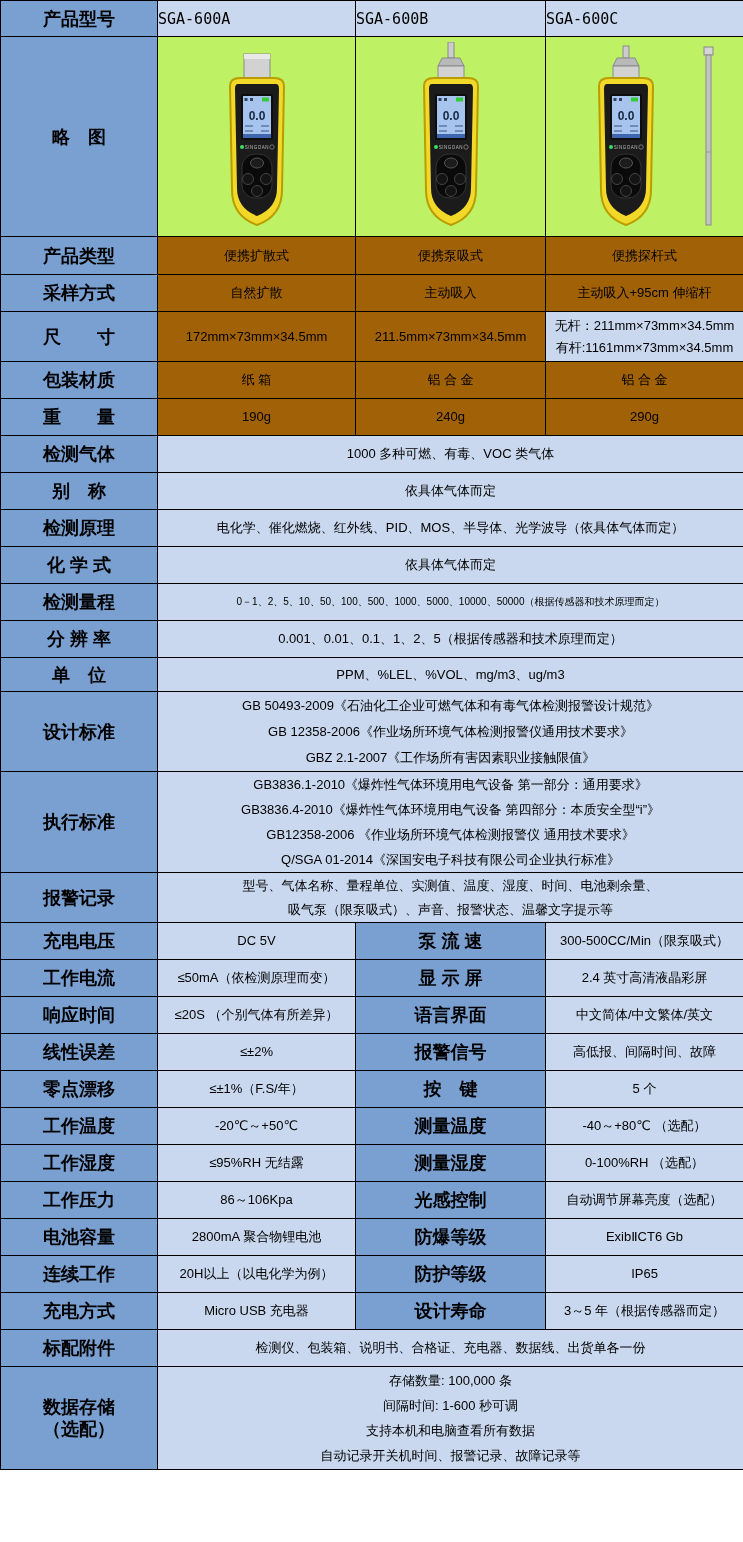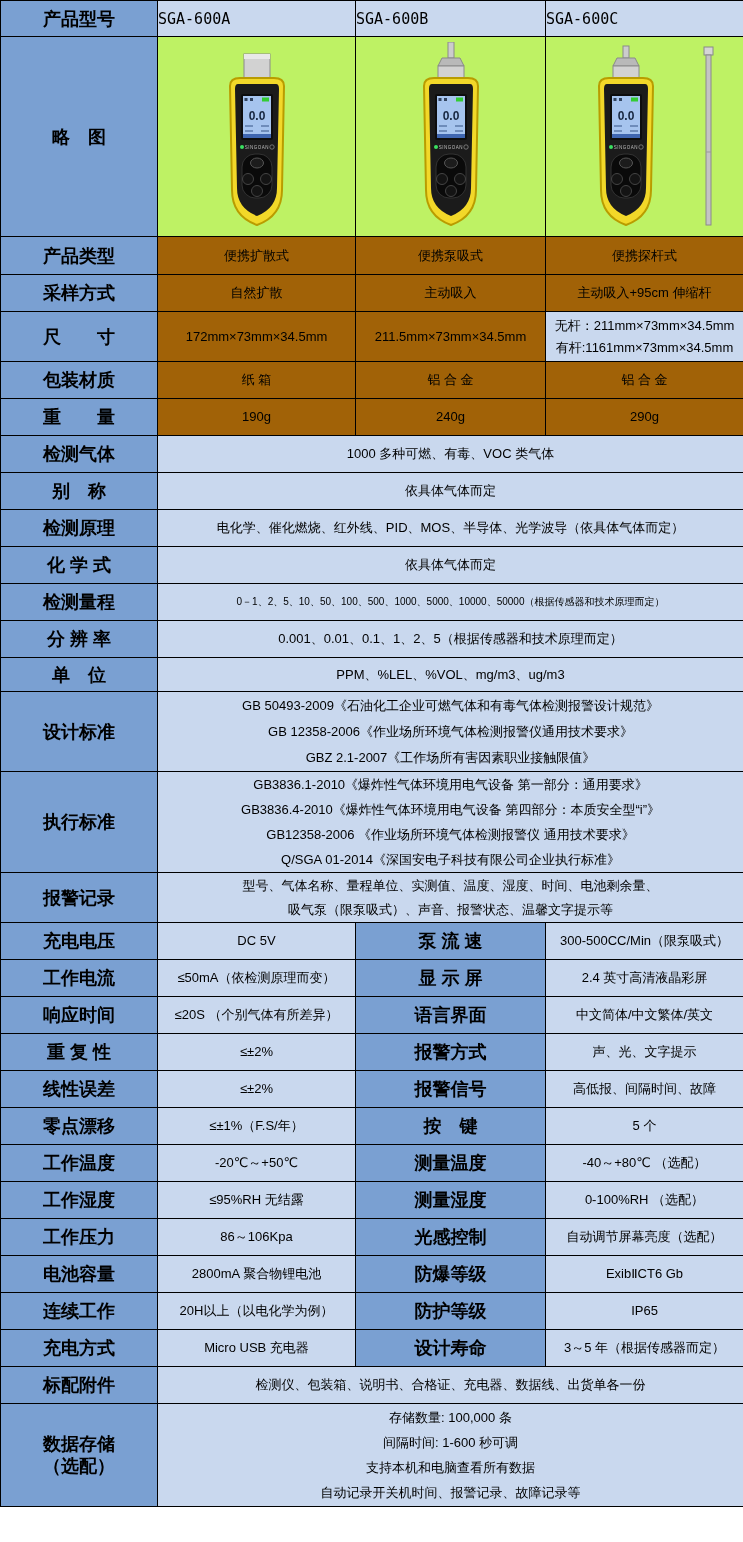--- a/index.html
+++ b/index.html
@@ -226,26 +226,20 @@
     <td class="lbl">显 示 屏</td>
     <td class="val">2.4 英寸高清液晶彩屏</td>
   </tr>
   <tr class="h37">
     <td class="lbl">响应时间</td>
     <td class="val">≤20S （个别气体有所差异）</td>
     <td class="lbl">语言界面</td>
     <td class="val">中文简体/中文繁体/英文</td>
   </tr>
   <tr class="h37">
-    <td class="lbl">重 复 性</td>
-    <td class="val">≤±2%</td>
-    <td class="lbl">报警方式</td>
-    <td class="val">声、光、文字提示</td>
-  </tr>
-  <tr class="h37">
     <td class="lbl">线性误差</td>
     <td class="val">≤±2%</td>
     <td class="lbl">报警信号</td>
     <td class="val">高低报、间隔时间、故障</td>
   </tr>
   <tr class="h37">
     <td class="lbl">零点漂移</td>
     <td class="val">≤±1%（F.S/年）</td>
     <td class="lbl">按　键</td>
     <td class="val">5 个</td>

